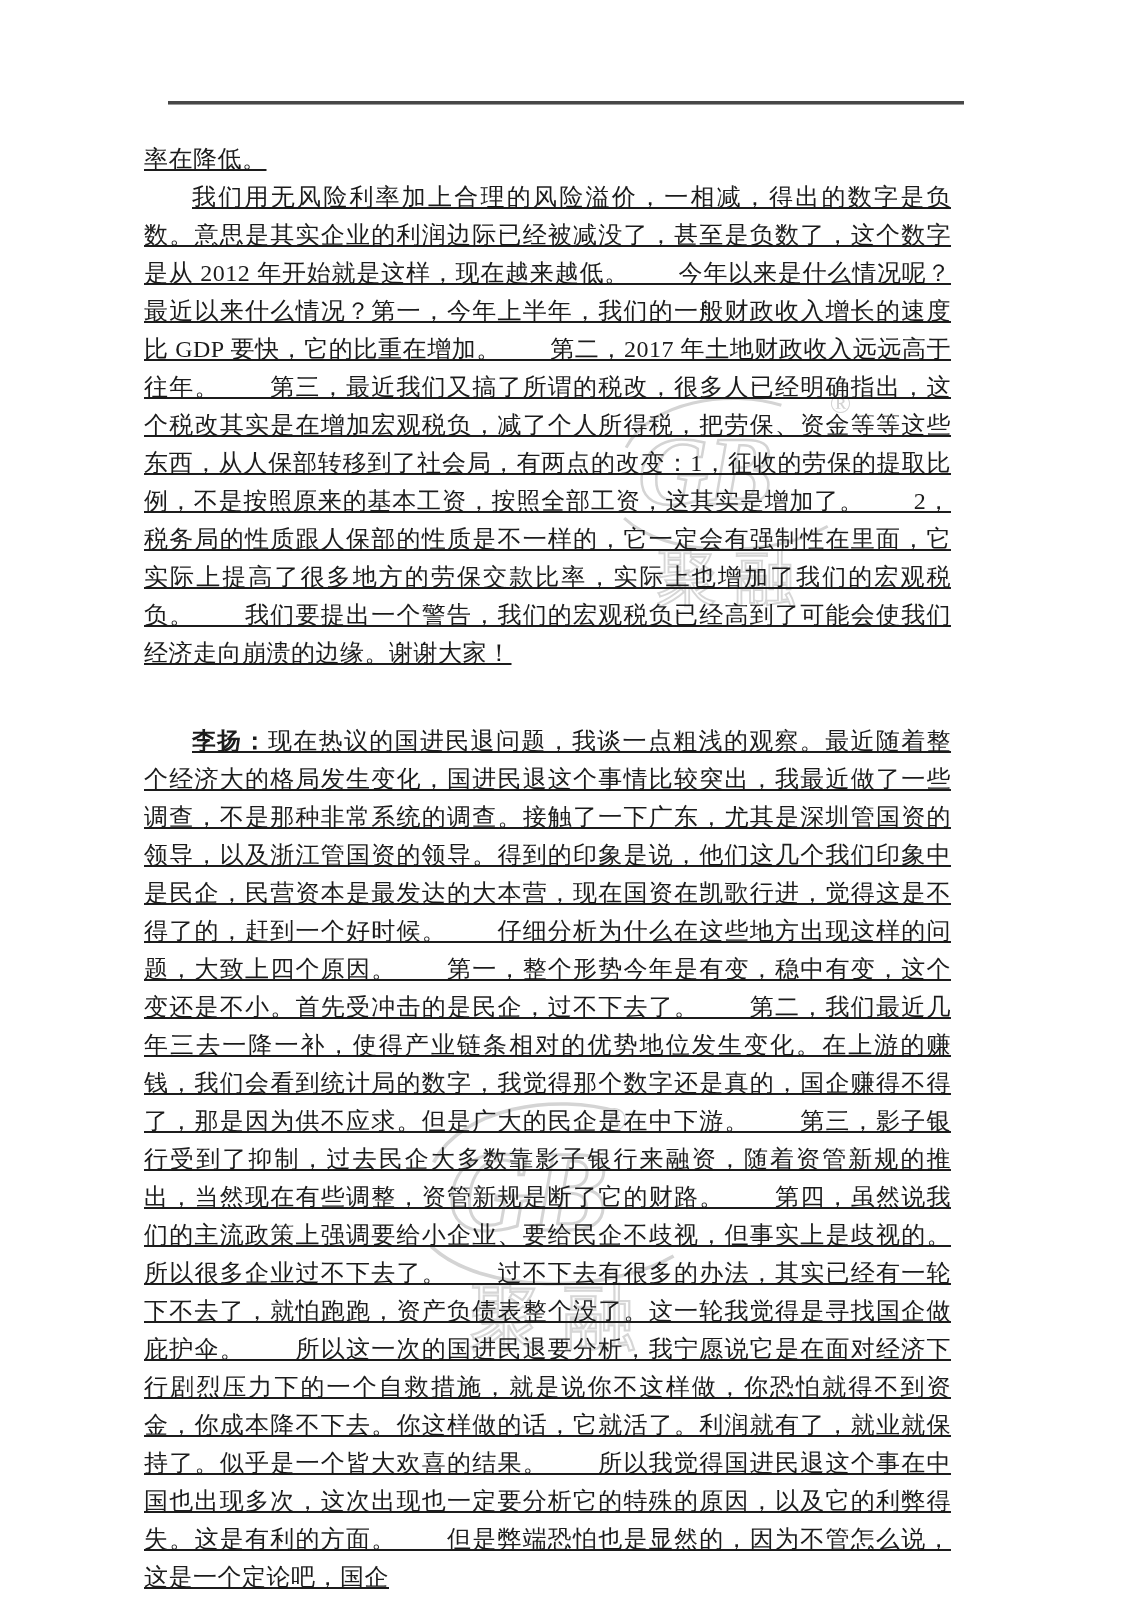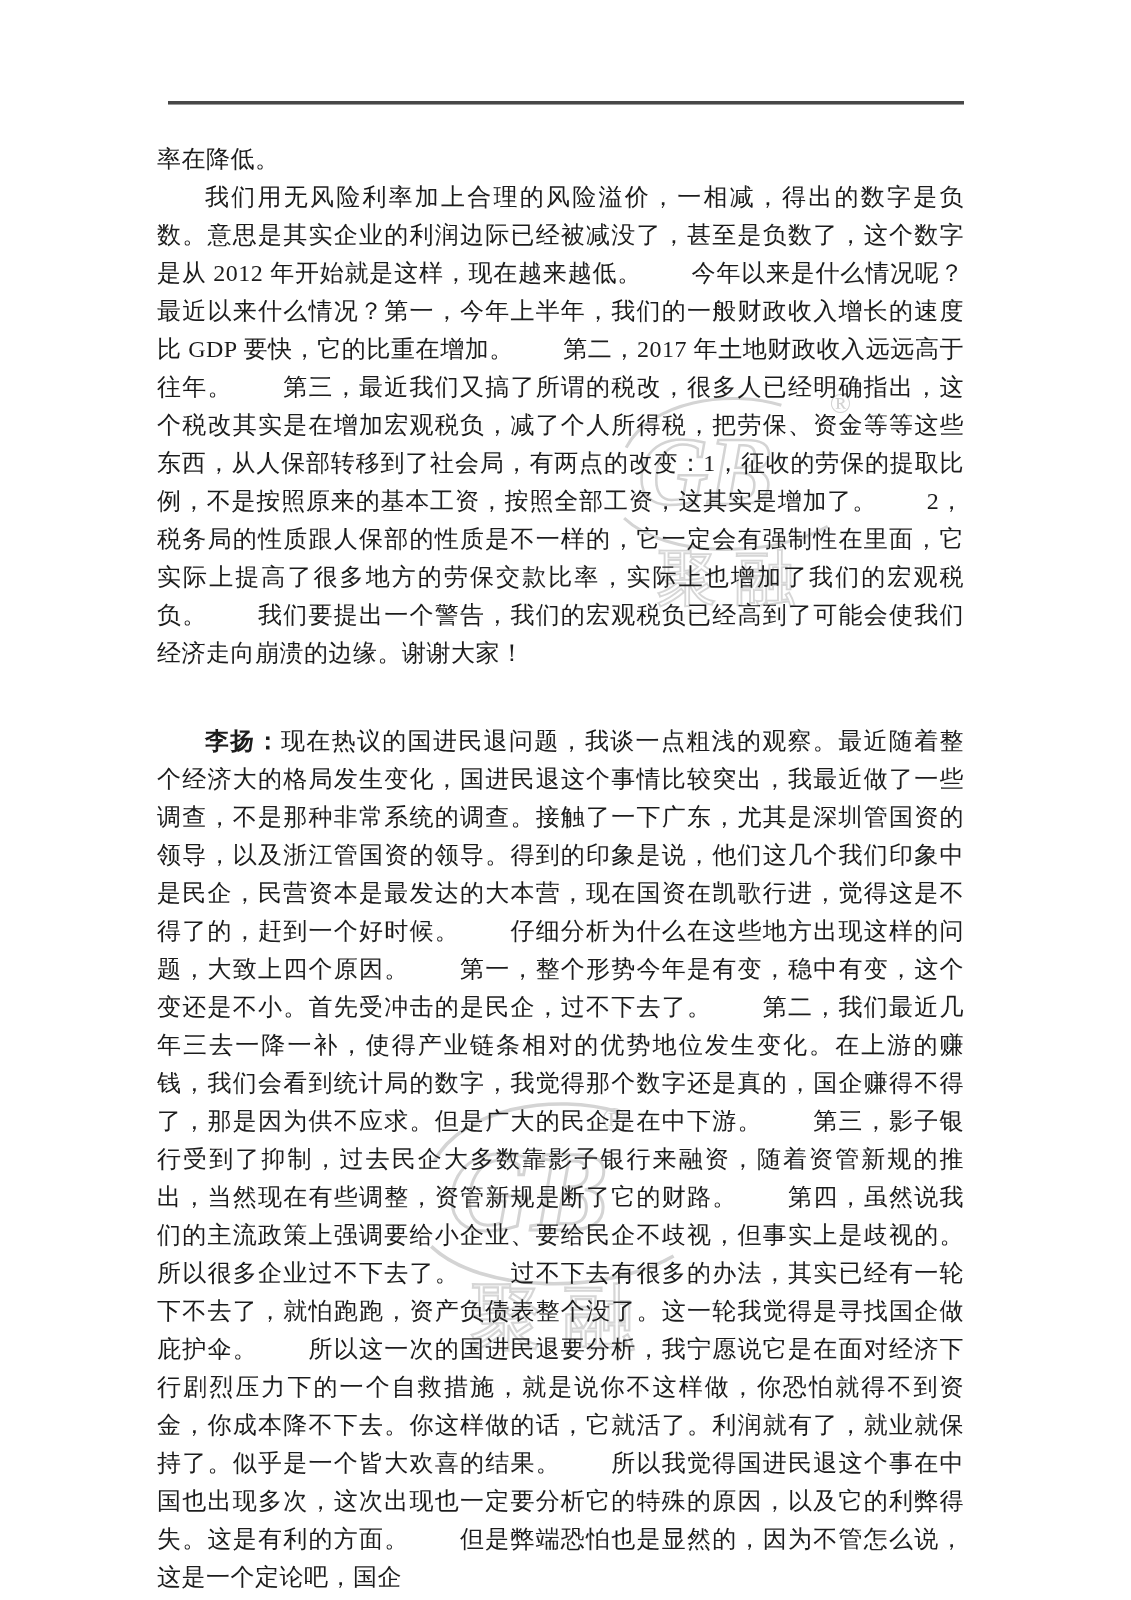--- a/index.html
+++ b/index.html
@@ -19,30 +19,31 @@
     position: absolute;
     left: 168px;
     top: 101px;
     width: 796px;
     height: 3px;
     background: #474747;
     border-bottom: 1px solid #9a9a9a;
   }
   .text-block {
     position: absolute;
-    left: 157px;
+    left: 144px;
     top: 140px;
     width: 807px;
     z-index: 2;
     font-size: 24px;
     line-height: 38px;
     color: #1c1c1c;
     text-align: justify;
     text-justify: inter-ideograph;
     letter-spacing: 0.5px;
+    text-decoration: underline;
   }
   .para {
     margin: 0;
     padding: 0;
     text-indent: 2em;
   }
   .para.no-indent {
     text-indent: 0;
   }
   .para.para-speaker {

